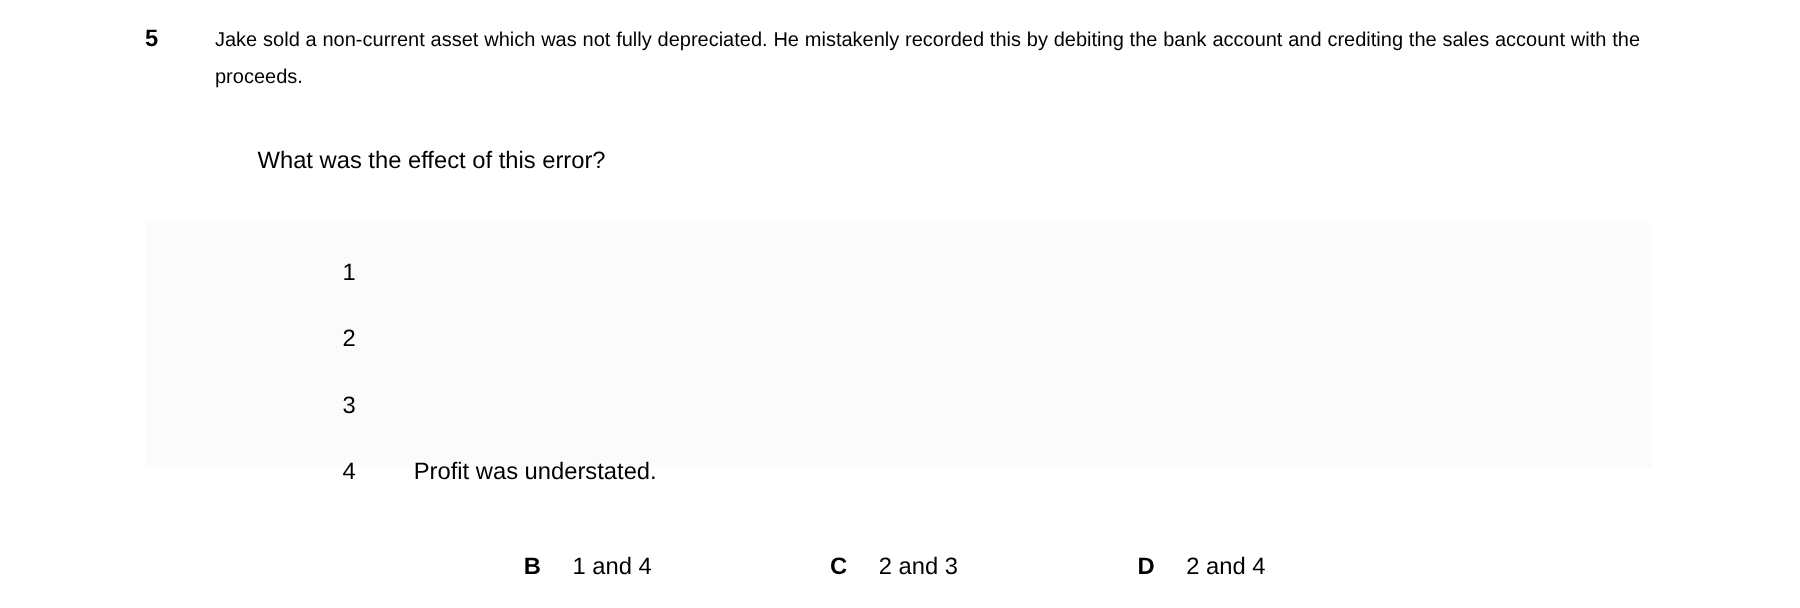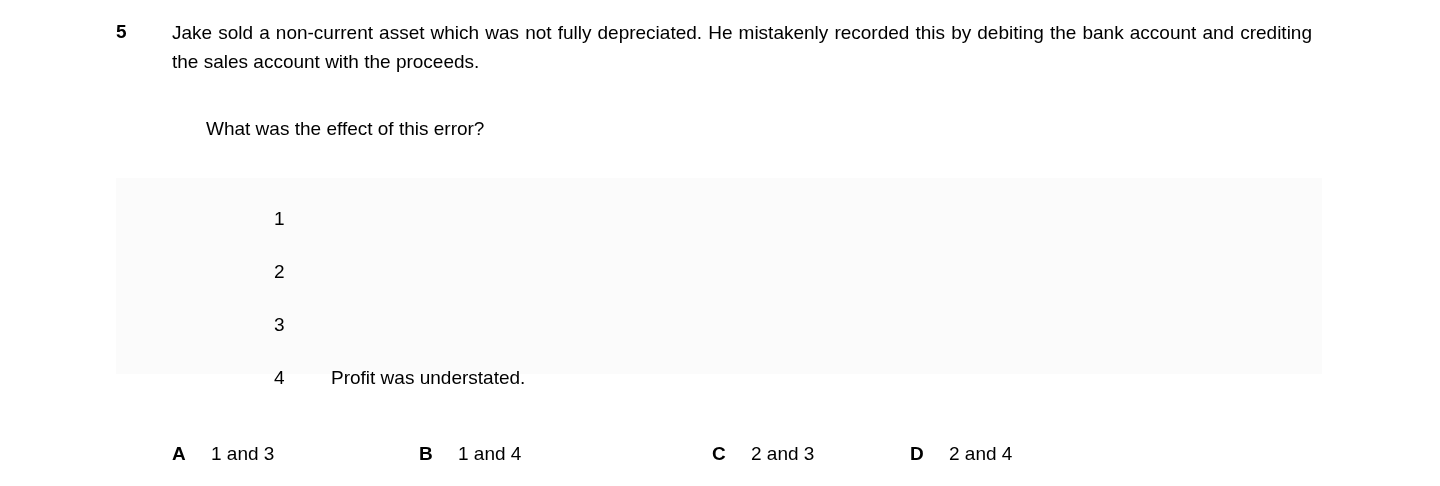--- a/index.html
+++ b/index.html
@@ -30,21 +30,21 @@
     top: 18px;
     font-size: 19px;
     font-weight: bold;
     line-height: 28px;
   }
   .stem {
     position: absolute;
     left: 172px;
     top: 18px;
     width: 1140px;
-    font-size: 19px;
+    font-size: 16px;
     line-height: 29px;
     text-align: justify;
     text-justify: inter-word;
   }
   .sub-question {
     position: absolute;
     left: 172px;
     top: 114px;
     width: 1140px;
     font-size: 19px;
@@ -93,21 +93,21 @@
     font-size: 19px;
     line-height: 32px;
     white-space: nowrap;
   }
   .option .opt-letter {
     font-weight: bold;
     margin-right: 20px;
   }
   .opt-a { left: 0px; }
   .opt-b { left: 247px; text-align: right; }
-  .opt-c { left: 492px; margin-left: 48px; }
+  .opt-c { left: 492px; }
   .opt-d { left: 738px; }
 </style>
 </head>
 <body>
 
 <div id="page">
   <div class="question">
 
     <div class="q-number">5</div>
 
@@ -125,24 +125,20 @@
       <div class="statement-row">
         <span class="statement-num">3</span>
       </div>
       <div class="statement-row">
         <span class="statement-num">4</span>
         <span class="statement-text">Profit was understated.</span>
       </div>
     </div>
 
     <div class="options">
-      <div class="option opt-a">
-        <span class="opt-letter">A</span>
-        <span class="opt-text">1 and 3</span>
-      </div>
       <div class="option opt-b">
         <span class="opt-letter">B</span>
         <span class="opt-text">1 and 4</span>
       </div>
       <div class="option opt-c">
         <span class="opt-letter">C</span>
         <span class="opt-text">2 and 3</span>
       </div>
       <div class="option opt-d">
         <span class="opt-letter">D</span>

